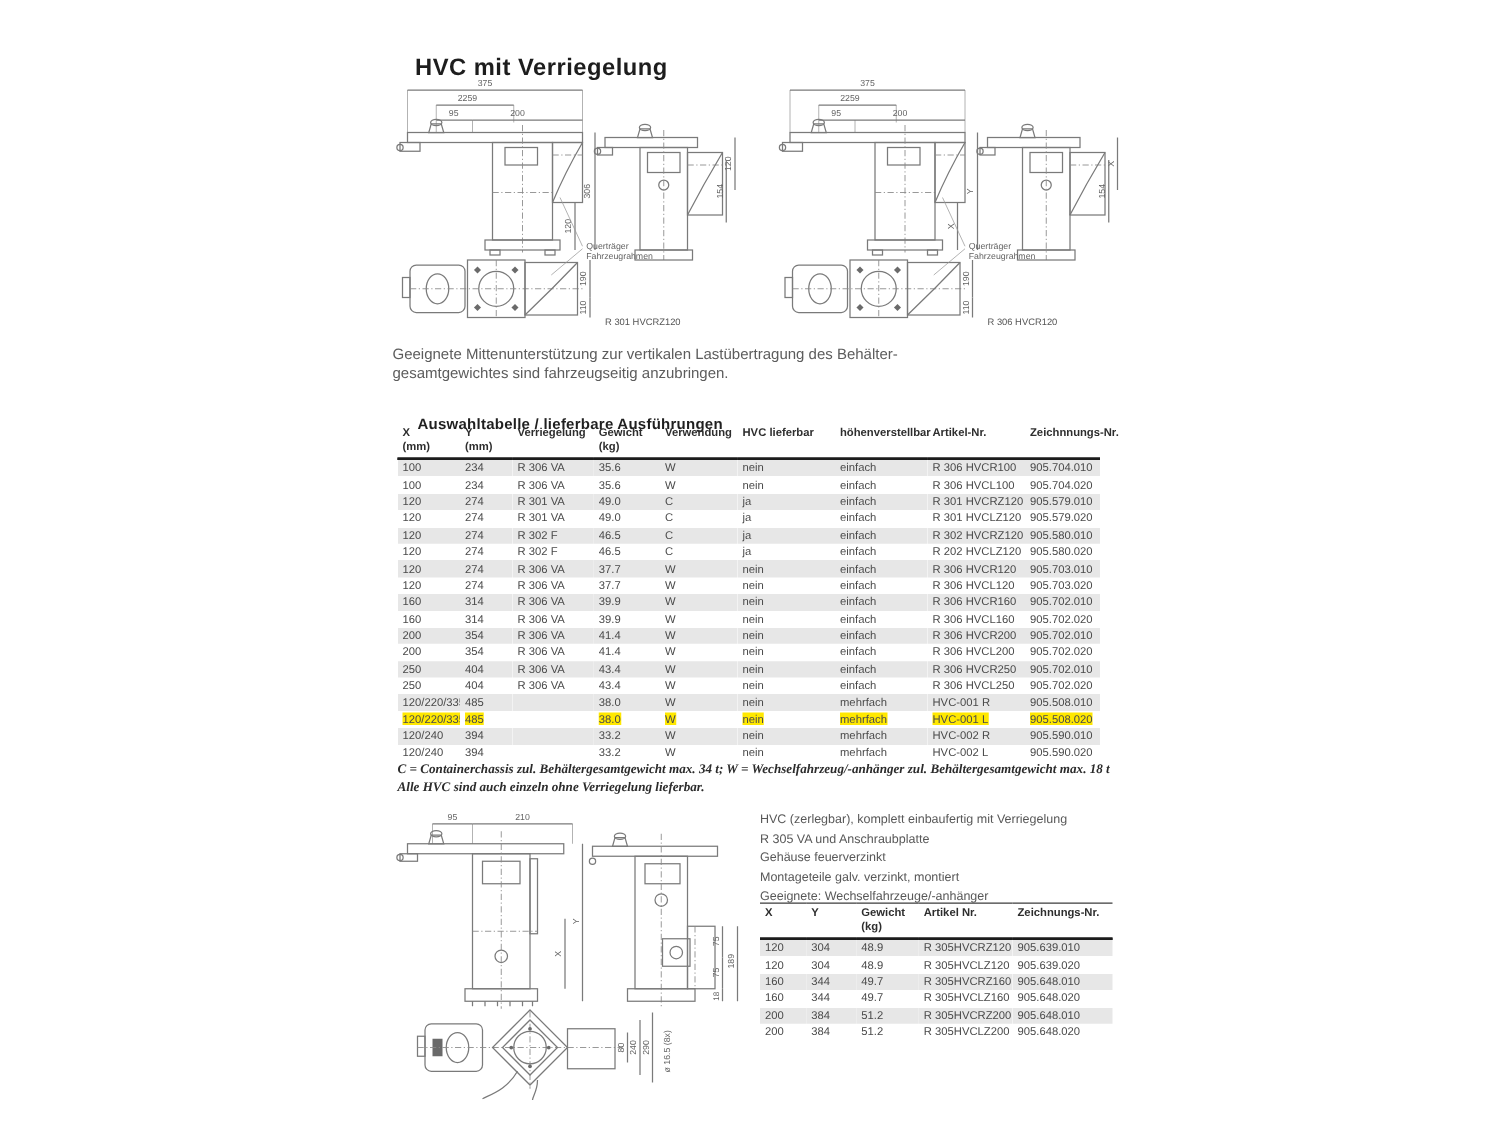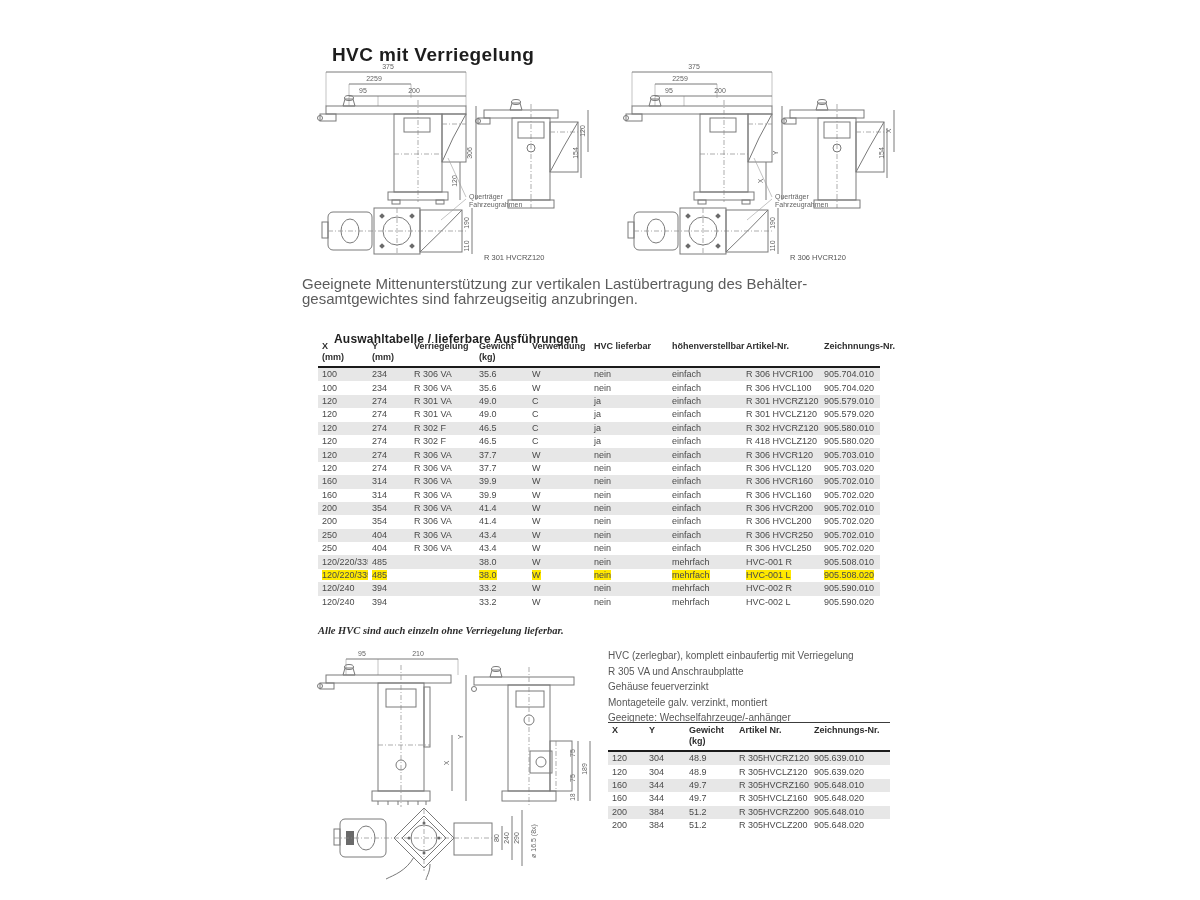--- a/index.html
+++ b/index.html
@@ -1,20 +1,20 @@
 <!DOCTYPE html>
 <html style="--hl-color: #ffe800;"><head>
 <meta charset="utf-8">
 <style>
   html,body{margin:0;padding:0;}
   body{width:1200px;height:900px;background:#ffffff;position:relative;
        font-family:"Liberation Sans",sans-serif;color:#4a4a4a;overflow:hidden;}
   .abs{position:absolute;}
   .title{left:318px;top:30px;font-size:19px;font-weight:bold;color:#1d1d1d;letter-spacing:.4px;margin:14px;}
-  .intro{left:302px;top:276px;font-size:15px;line-height:15px;color:#5c5c5c;margin:0;}
+  .intro{left:314px;top:276px;font-size:12px;line-height:15px;color:#5c5c5c;margin:0;}
   .table-heading{left:318px;top:316px;font-size:12px;font-weight:bold;color:#1f1f1f;margin:16px;letter-spacing:.2px;}
   table{border-collapse:collapse;table-layout:fixed;}
   .main-table{left:318px;top:339px;width:562px;font-size:9px;}
   .small-table{left:608px;top:722px;width:282px;font-size:9px;border-top:1px solid #3c3c3c;}
   th{font-weight:bold;color:#2e2e2e;text-align:left;vertical-align:top;
      padding:2px 2px 3px 4px;border-bottom:2px solid #1b1b1b;font-size:9px;line-height:11px;white-space:nowrap;}
   th .sub{display:block;}
   td{height:13.4px;padding:0 2px 0 4px;line-height:13px;white-space:nowrap;overflow:hidden;color:#4a4a4a;}
   tbody tr:nth-child(odd){background:#e7e7e7;}
   .hl{background:var(--hl-color,#ffe800);}
@@ -292,21 +292,21 @@
         <td><span>905.580.010</span></td>
       </tr>
       <tr>
         <td><span>120</span></td>
         <td><span>274</span></td>
         <td><span>R 302 F</span></td>
         <td><span>46.5</span></td>
         <td><span>C</span></td>
         <td><span>ja</span></td>
         <td><span>einfach</span></td>
-        <td><span>R 418 HVCLZ120</span></td>
+        <td><span>R 202 HVCLZ120</span></td>
         <td><span>905.580.020</span></td>
       </tr>
       <tr>
         <td><span>120</span></td>
         <td><span>274</span></td>
         <td><span>R 306 VA</span></td>
         <td><span>37.7</span></td>
         <td><span>W</span></td>
         <td><span>nein</span></td>
         <td><span>einfach</span></td>
@@ -431,21 +431,21 @@
         <td><span>W</span></td>
         <td><span>nein</span></td>
         <td><span>mehrfach</span></td>
         <td><span>HVC-002 L</span></td>
         <td><span>905.590.020</span></td>
       </tr>
     </tbody>
 </table>
 
 <p class="abs footnote">
-  <br>
+  <span>C = Containerchassis zul. Behältergesamtgewicht max. 34 t; W = Wechselfahrzeug/-anhänger zul. Behältergesamtgewicht max. 18 t</span><br>
   <span>Alle HVC sind auch einzeln ohne Verriegelung lieferbar.</span>
 </p>
 
 <svg class="abs" style="left:316px;top:645px" width="292" height="240" viewBox="0 0 292 240">
   <g>
     <line class="thin" x1="30" y1="14" x2="30" y2="30"></line>
       <line class="thin" x1="62" y1="14" x2="62" y2="30"></line>
       <line class="thin" x1="142" y1="14" x2="142" y2="30"></line>
     <line class="ln" x1="30" y1="14" x2="62" y2="14"></line>
       <text x="46" y="11" text-anchor="middle">95</text>

